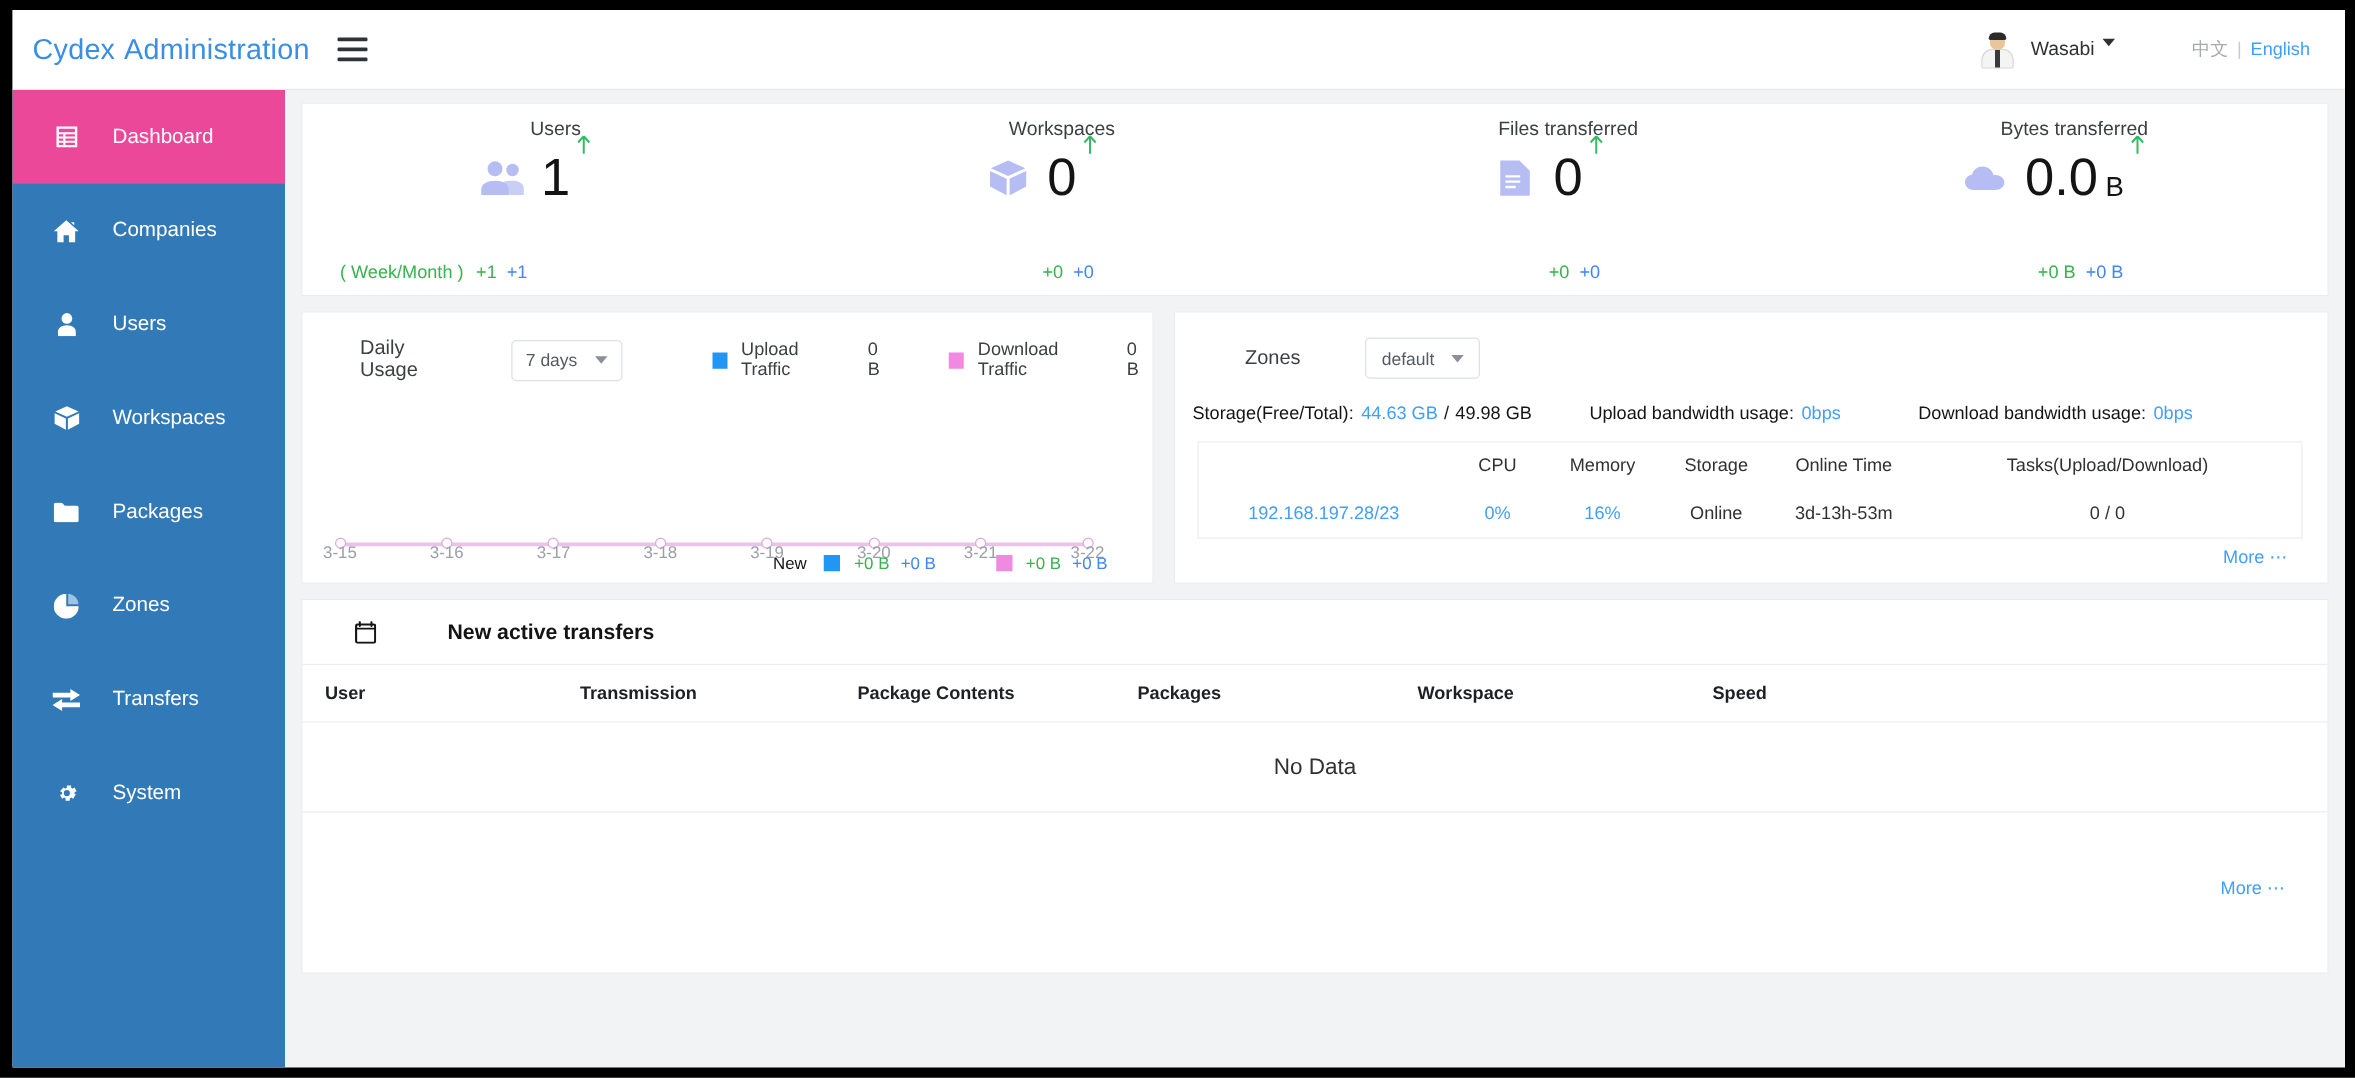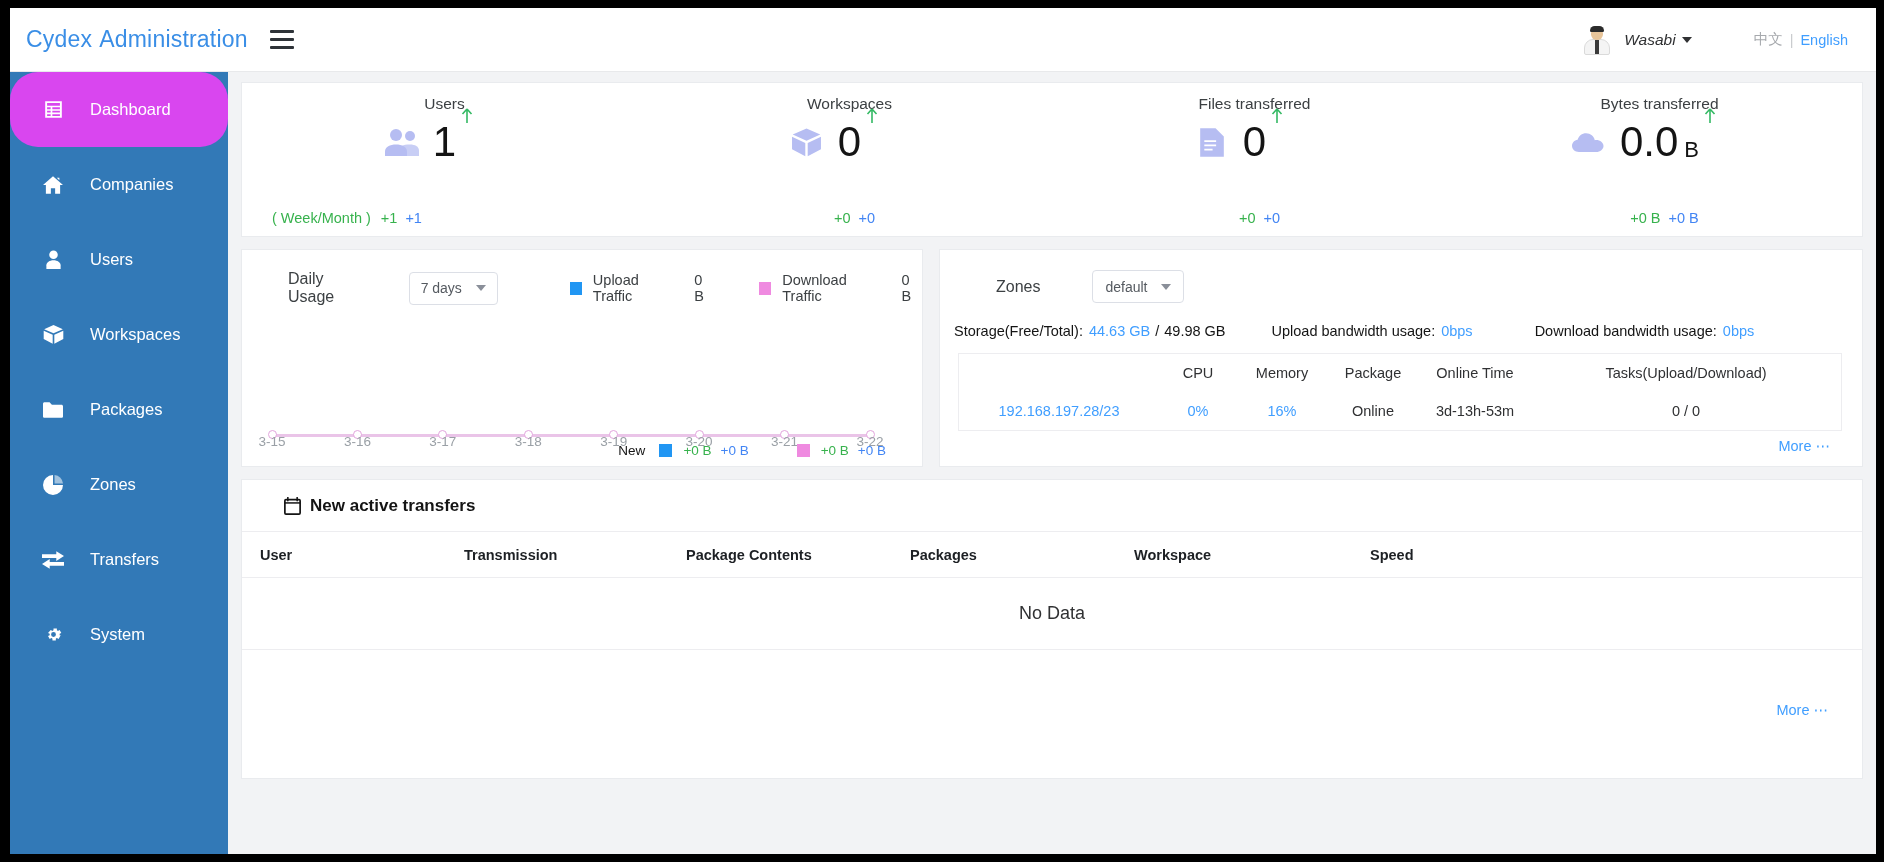--- a/index.html
+++ b/index.html
@@ -48,21 +48,21 @@
     width: 30px; height: 30px; border-radius: 3px;
     position: relative; overflow: hidden;
     background: transparent;
   }
   .avatar .head { position: absolute; left: 9px; top: 2px; width: 12px; height: 13px; border-radius: 50% 50% 45% 45%; background: #e8c59a; }
   .avatar .hair { position: absolute; left: 8px; top: 1px; width: 14px; height: 6px; border-radius: 7px 7px 2px 2px; background: #2b2b2b; }
   .avatar .body { position: absolute; left: 2px; top: 14px; width: 26px; height: 16px; border-radius: 9px 9px 2px 2px; background: #f4f4f4; border: 1px solid #dadada; }
   .avatar .tie { position: absolute; left: 13px; top: 15px; width: 4px; height: 14px; background: #3a3a3a; }
   .username {
     margin-left: 12px; font-size: 15.5px; color: #303133;
-    display: flex; align-items: center; cursor: pointer; font-style: italic;
+    display: flex; cursor: pointer;
   }
   .caret-down {
     margin-left: 6px;
     width: 0; height: 0;
     border-left: 5px solid transparent;
     border-right: 5px solid transparent;
     border-top: 6px solid #303133;
   }
   .lang { margin-left: 62px; font-size: 14.5px; display: flex; align-items: center; }
   .lang .cn { color: #a6a9ad; cursor: pointer; }
@@ -76,21 +76,21 @@
     background: #3279b7;
   }
   .nav-item {
     height: 75px;
     display: flex; align-items: center;
     padding-left: 30px;
     color: #ffffff;
     font-size: 16.5px;
     cursor: pointer;
   }
-  .nav-item.active { background: #d946ef; border-radius: 28px; }
+  .nav-item.active { background: #ec4899; }
   .nav-ico {
     width: 26px; margin-right: 24px;
     display: flex; align-items: center; justify-content: center;
     color: #fff;
   }
   .nav-ico svg { display: block; fill: #ffffff; }
 
   
   .content { position: absolute; left: 218px; top: 64px; width: 1648px; height: 782px; padding: 10px 13px 0 13px; }
 
@@ -187,21 +187,21 @@
     font-size: 14.5px; color: #409eff; cursor: pointer;
     text-align: center;
   }
   .zones-more { position: absolute; right: 32px; bottom: 12px; }
 
   
   .transfers-card { height: 300px; position: relative; }
   .tr-head {
     height: 52px; display: flex; align-items: center; padding-left: 42px;
     border-bottom: 1px solid #ededf0;
-    font-size: 17px; font-weight: bold; color: #141414;
+    font-size: 17px; font-weight: bold; color: #141414; gap: 48px;
   }
   .cal-ico { margin-right: 9px; display: flex; }
   .cal-ico svg { display: block; }
   .tr-table-head {
     display: flex; height: 46px; align-items: center;
     border-bottom: 1px solid #ededf0;
     font-size: 14.5px; color: #1d2024; font-weight: bold;
   }
   .tc1 { width: 222px; padding-left: 18px; }
   .tc2 { width: 222px; }
@@ -505,21 +505,21 @@
           <span class="blue" style="margin-left:6px">0bps</span>
           <span class="i3">Download bandwidth usage:</span>
           <span class="blue" style="margin-left:6px">0bps</span>
         </div>
 
         <div class="ztable">
           <div class="tr th">
             <span class="zc1"></span>
             <span class="zc2">CPU</span>
             <span class="zc3">Memory</span>
-            <span class="zc4">Package</span>
+            <span class="zc4">Storage</span>
             <span class="zc5">Online Time</span>
             <span class="zc6">Tasks(Upload/Download)</span>
           </div>
           <div class="tr td">
             <span class="zc1 blue">192.168.197.28/23</span>
             <span class="zc2 blue">0%</span>
             <span class="zc3 blue">16%</span>
             <span class="zc4">Online</span>
             <span class="zc5">3d-13h-53m</span>
             <span class="zc6">0 / 0</span>

